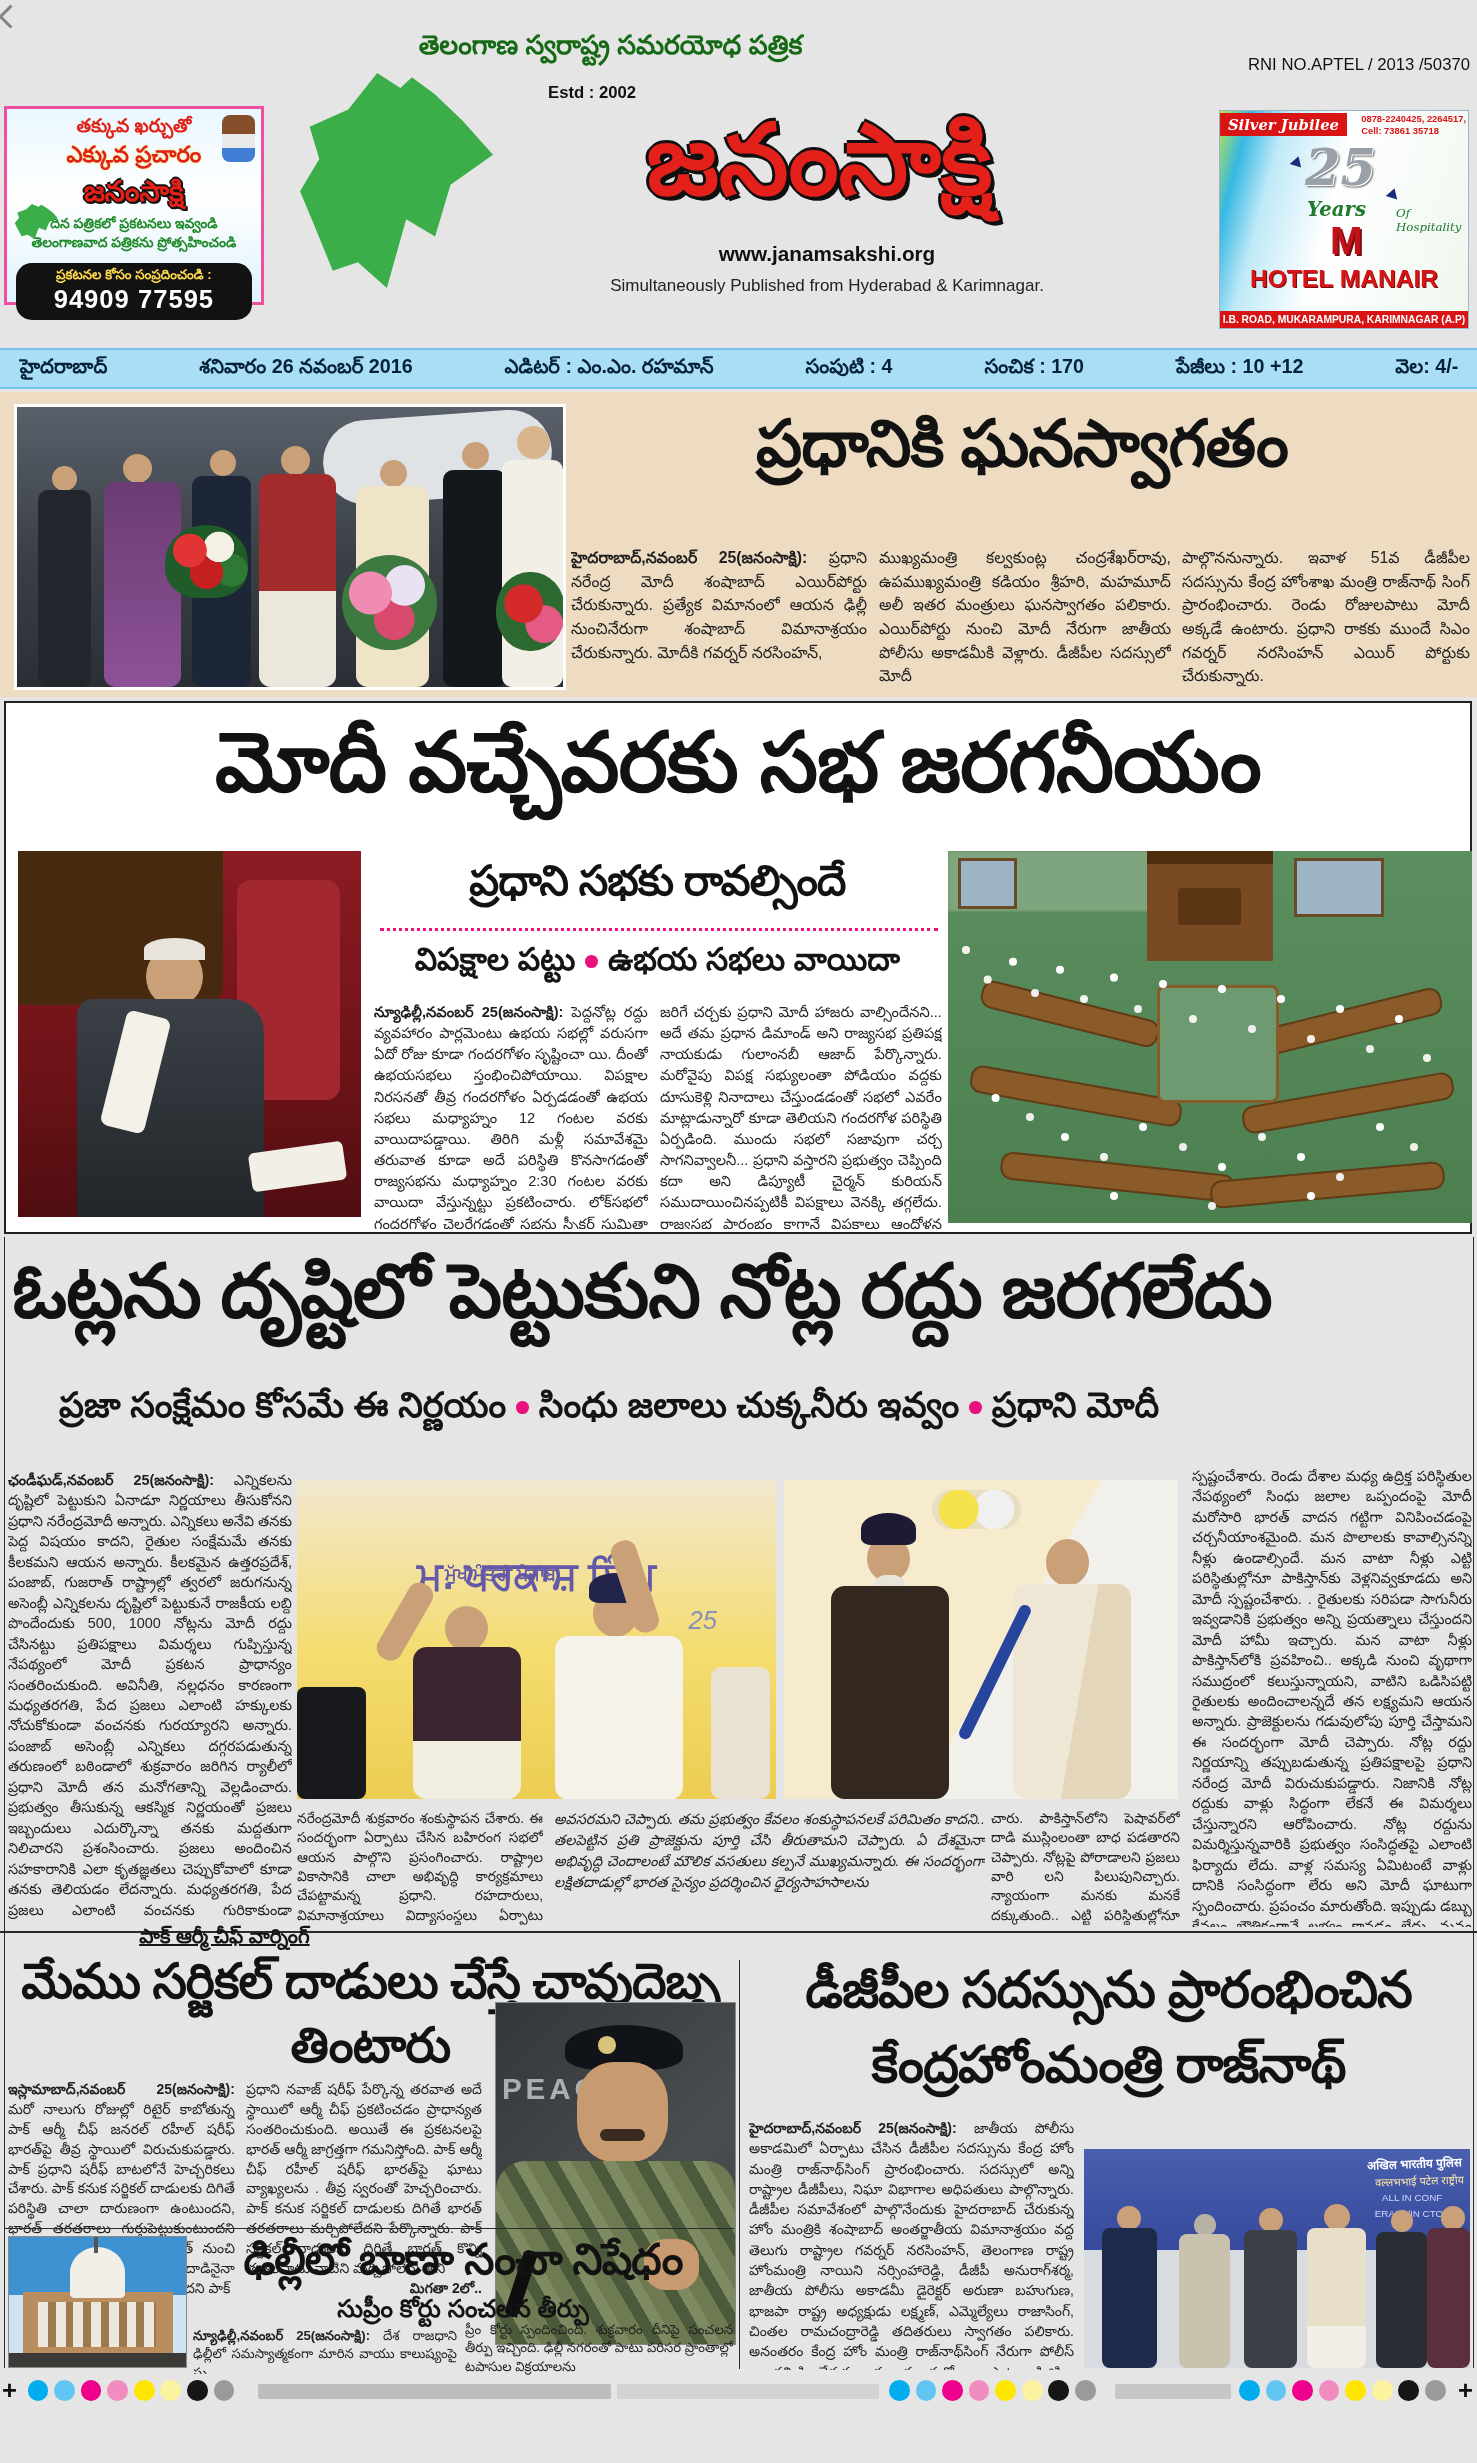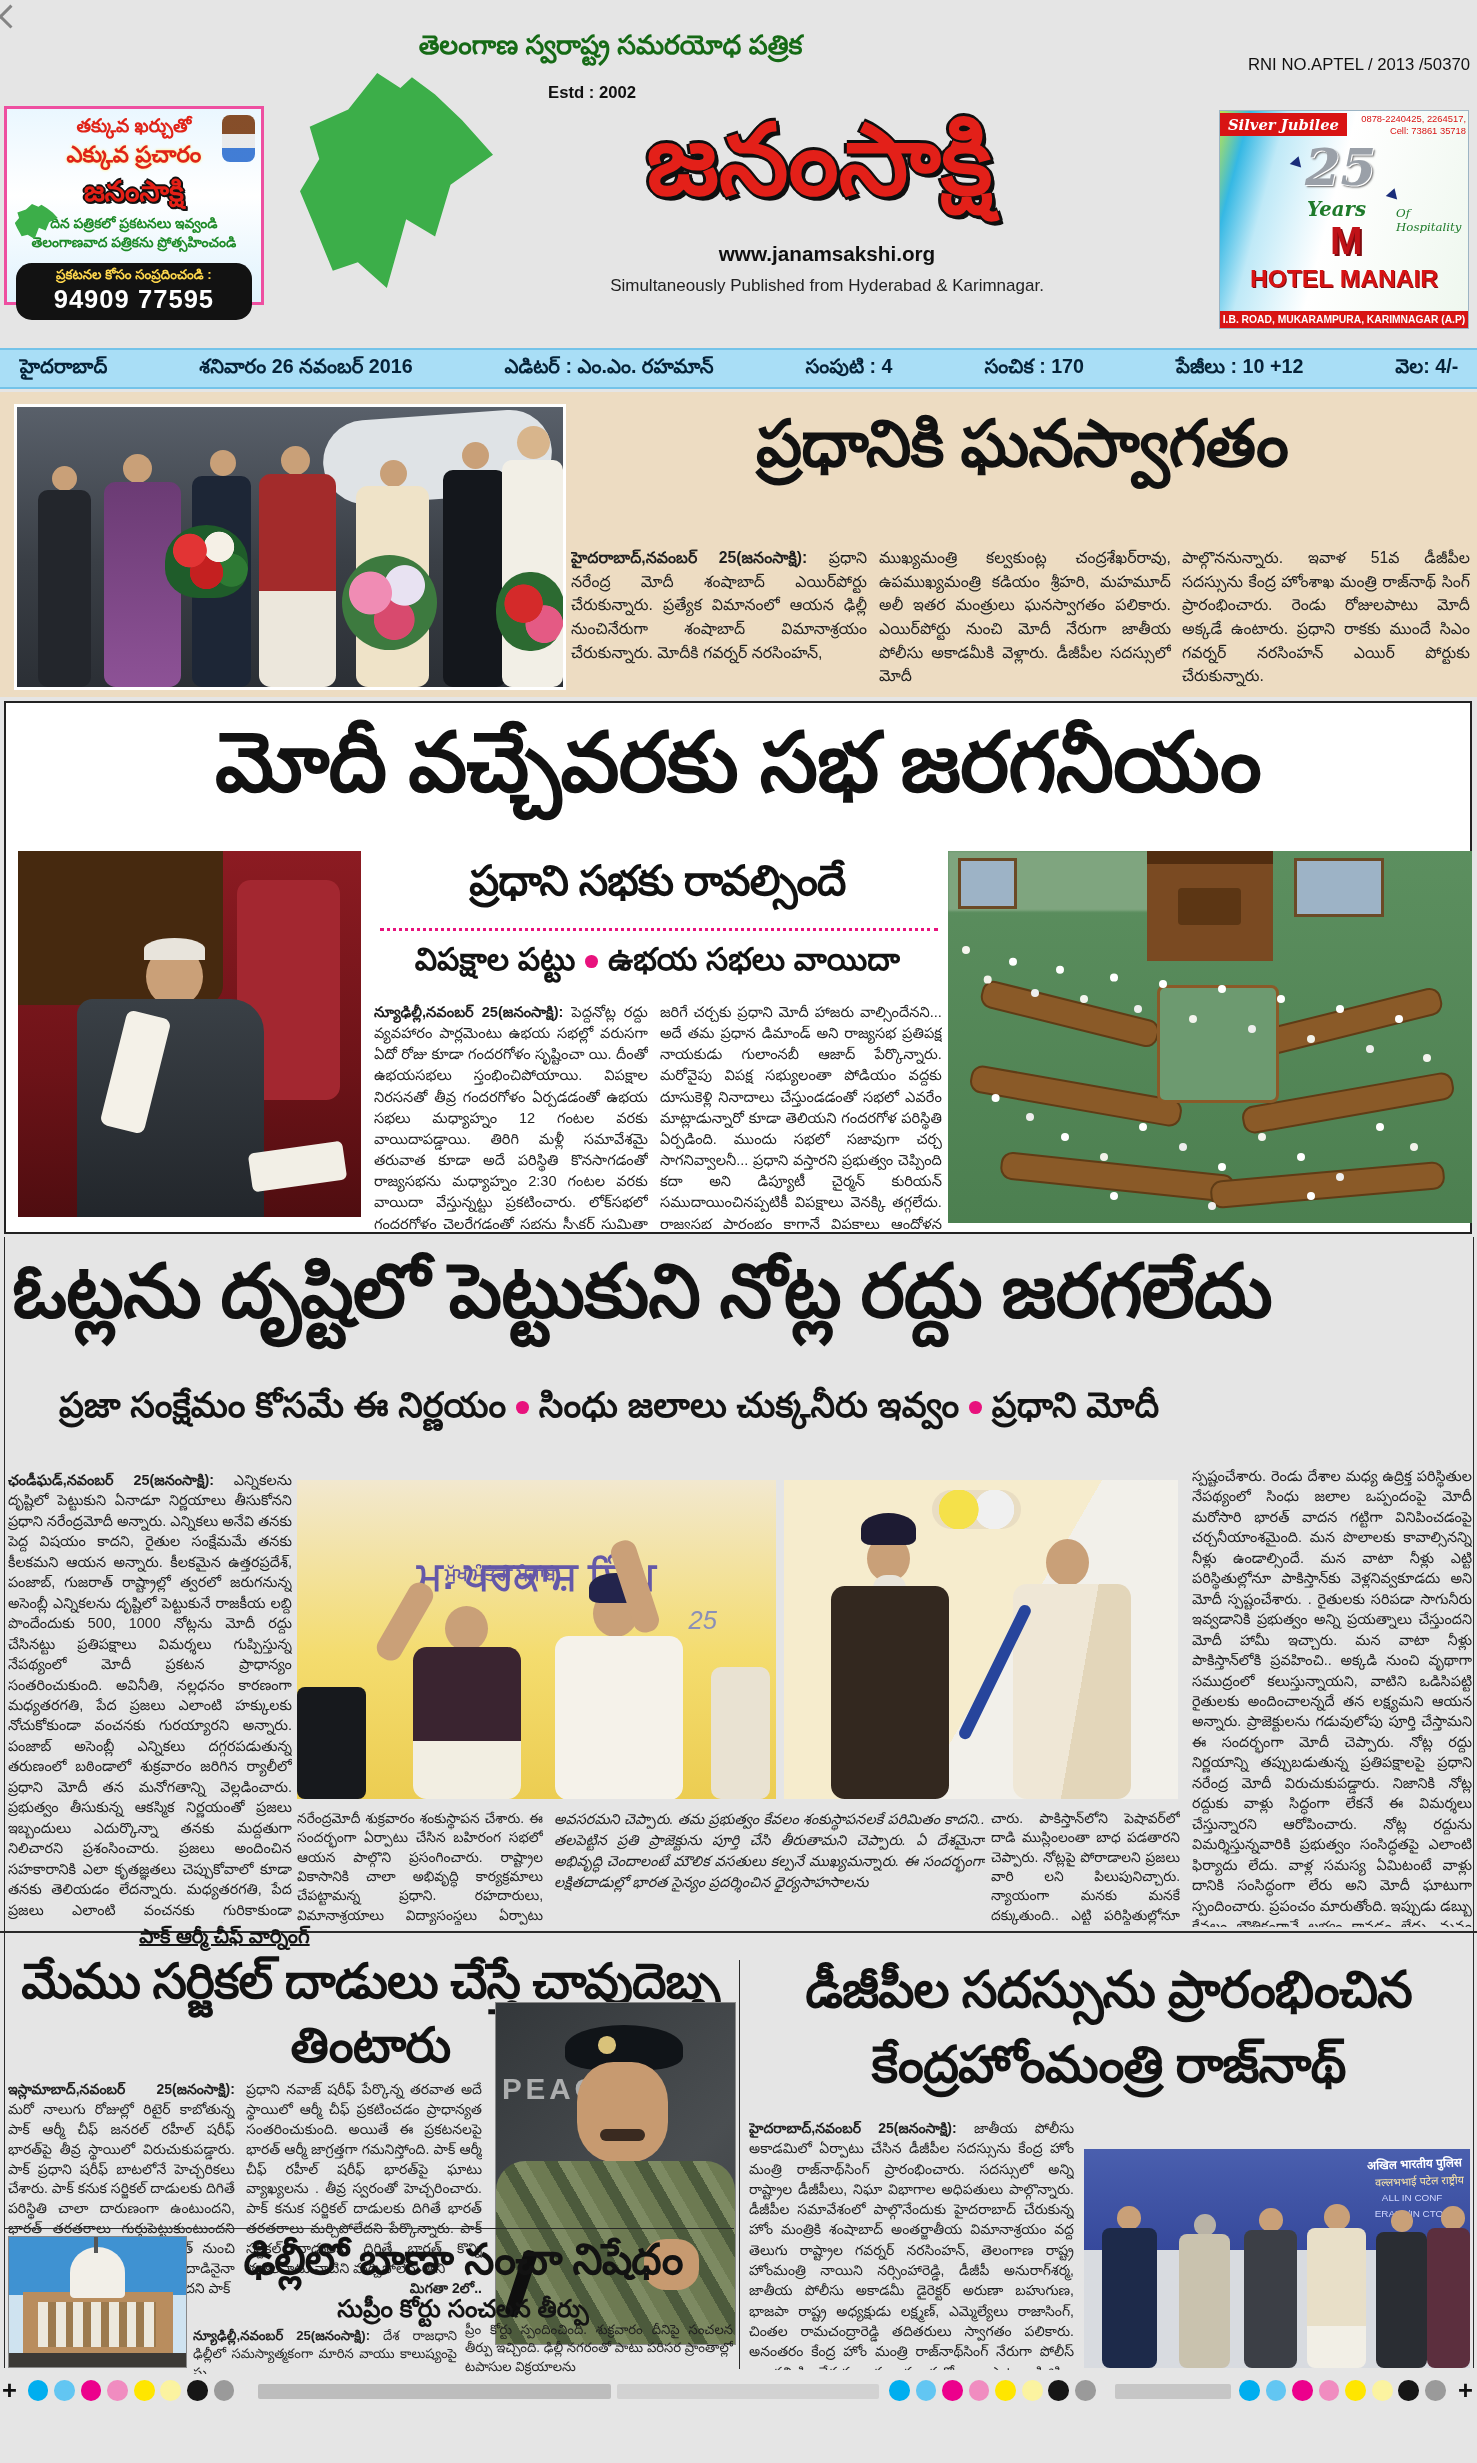--- a/index.html
+++ b/index.html
@@ -38,21 +38,21 @@
   #tsMap{position:absolute;left:300px;top:73px;width:193px;height:215px;background:#3cae49;
      clip-path:polygon(40% 0,52% 7%,58% 2%,70% 10%,84% 22%,100% 38%,78% 52%,70% 76%,55% 68%,45% 100%,30% 88%,17% 92%,7% 70%,0 55%,10% 40%,5% 25%,25% 17%);}
   #bigLogo{position:absolute;left:455px;top:83px;width:729px;text-align:center;font-size:99px;font-weight:900;color:#e32019;line-height:1.55;
      text-shadow:-3px 0 #101010,3px 0 #101010,0 -3px #101010,0 3px #101010,3.9px 3.9px 0 #101010;}
   #site{position:absolute;left:630px;top:242px;width:394px;text-align:center;font-size:20.7px;font-weight:800;color:#101010;}
   #pub{position:absolute;left:571px;top:276px;width:512px;text-align:center;font-size:17px;color:#222;}
   #rni{position:absolute;left:1167px;top:55px;width:303px;text-align:right;font-size:16.7px;color:#111;}
   #hotelAd{position:absolute;left:1219px;top:110px;width:250px;height:219px;border:1px solid #9cb4c4;box-sizing:border-box;overflow:hidden;
      background:linear-gradient(105deg,#bfe54a 0%,#35b8e4 10%,#bfe9f7 22%,#ffffff 45%,#eef7ee 100%);}
   #hotelAd .badge{position:absolute;left:0;top:2px;background:#d81414;color:#fff;font-family:"DejaVu Serif",serif;font-style:italic;font-weight:700;font-size:14.8px;padding:3px 7.9px;}
-  #hotelAd .tel{position:absolute;right:2px;top:2px;text-align:right;color:#d81414;font-weight:400;font-size:9.4px;line-height:1.3;}
+  #hotelAd .tel{position:absolute;right:2px;top:2px;color:#d81414;font-weight:700;font-size:9.4px;line-height:1.3;}
   #hotelAd .n25{position:absolute;left:85px;top:25.6px;font-family:"DejaVu Serif",serif;font-style:italic;font-weight:700;font-size:51px;color:#9aa0a8;text-shadow:1px 1px 0 #fff,2px 2px 2px #666;}
   #hotelAd .yrs{position:absolute;left:87px;top:87px;font-family:"DejaVu Serif",serif;font-style:italic;font-weight:700;font-size:19.7px;color:#1e7a2a;}
   #hotelAd .hosp{position:absolute;left:144px;top:95px;font-family:"DejaVu Serif",serif;font-style:italic;font-size:11.8px;color:#1e7a2a;padding-left:32px;}
   #hotelAd .mono{position:absolute;left:110px;top:108px;font-size:39px;font-weight:900;color:#c01218;text-shadow:2px 2px 0 #7e0b0f;}
   #hotelAd .name{position:absolute;left:0;right:0;top:154px;text-align:center;font-size:24.6px;font-weight:900;color:#d81414;text-shadow:1px 1px 0 #7e0b0f;}
   #hotelAd .addr{position:absolute;left:0;right:0;bottom:0;background:#d81414;color:#fff;font-weight:700;font-size:10.3px;text-align:center;padding:3px 0;}
   #hotelAd .star{position:absolute;width:0;height:0;border-left:6.9px solid transparent;border-right:6.9px solid transparent;border-bottom:10.8px solid #1a2d7a;transform:rotate(18deg);}
   
   #strip{position:absolute;left:0;top:348px;width:1478px;height:41px;background:#a9def6;border-top:2px solid #74c3e9;border-bottom:2px solid #74c3e9;
      display:flex;align-items:center;justify-content:space-between;padding:0 19.7px;box-sizing:border-box;}

